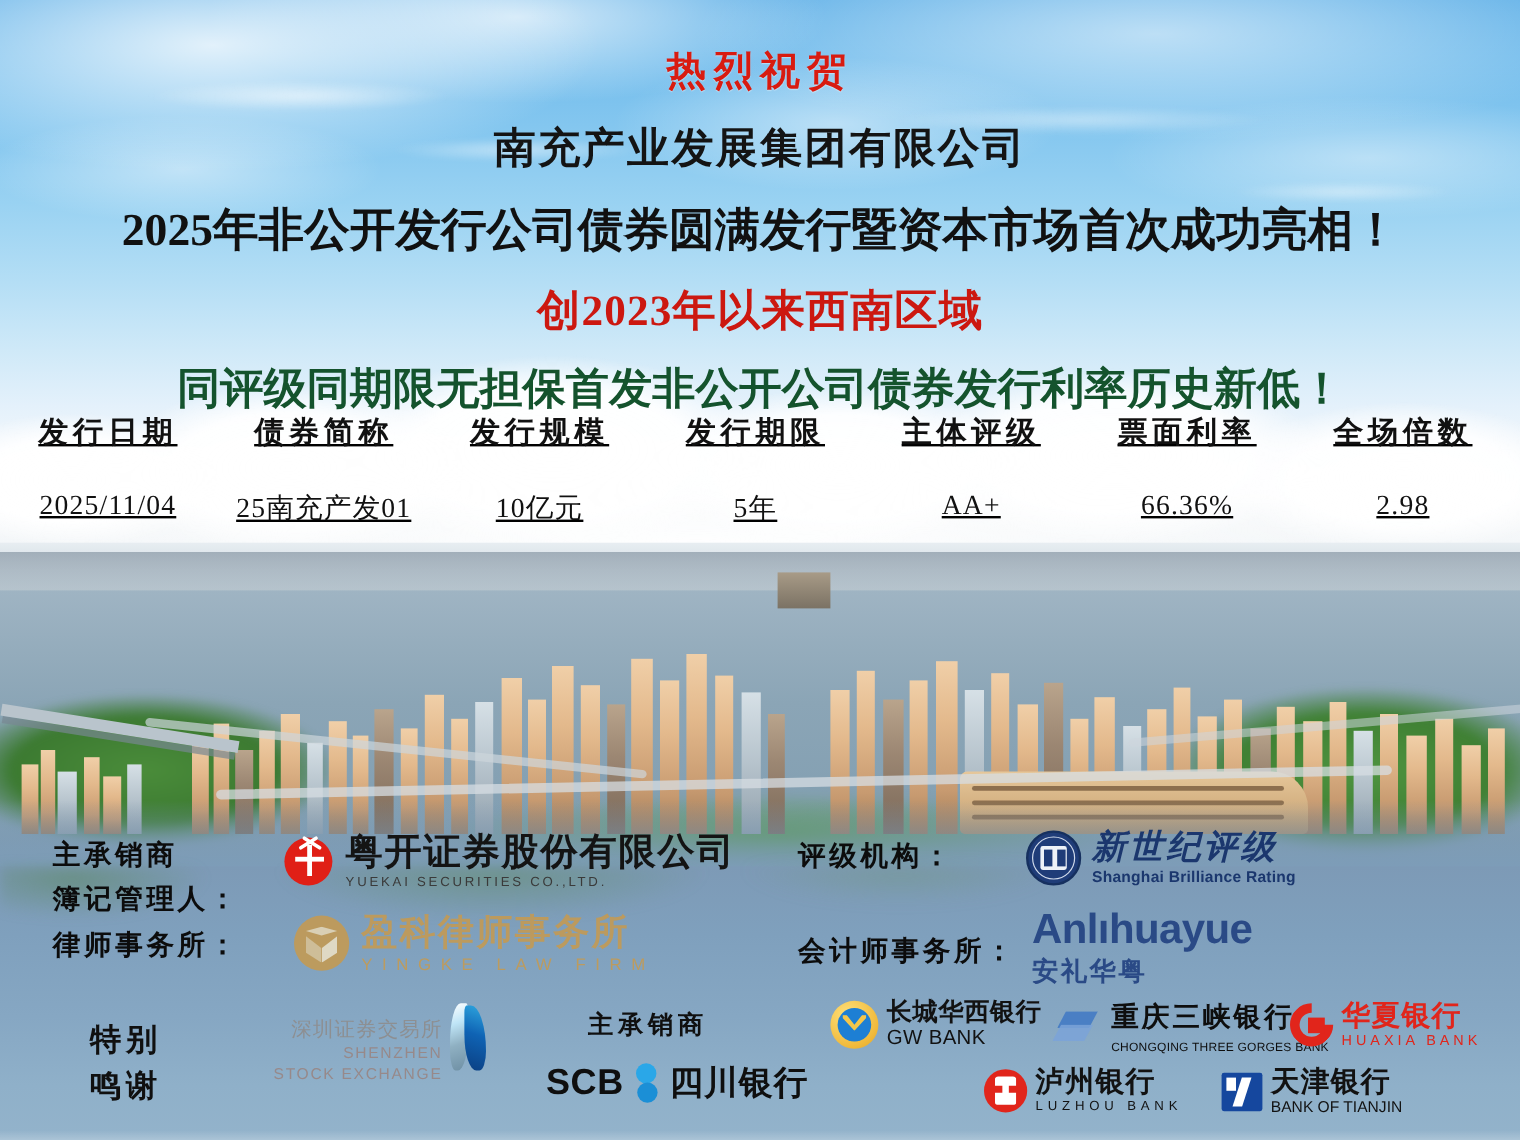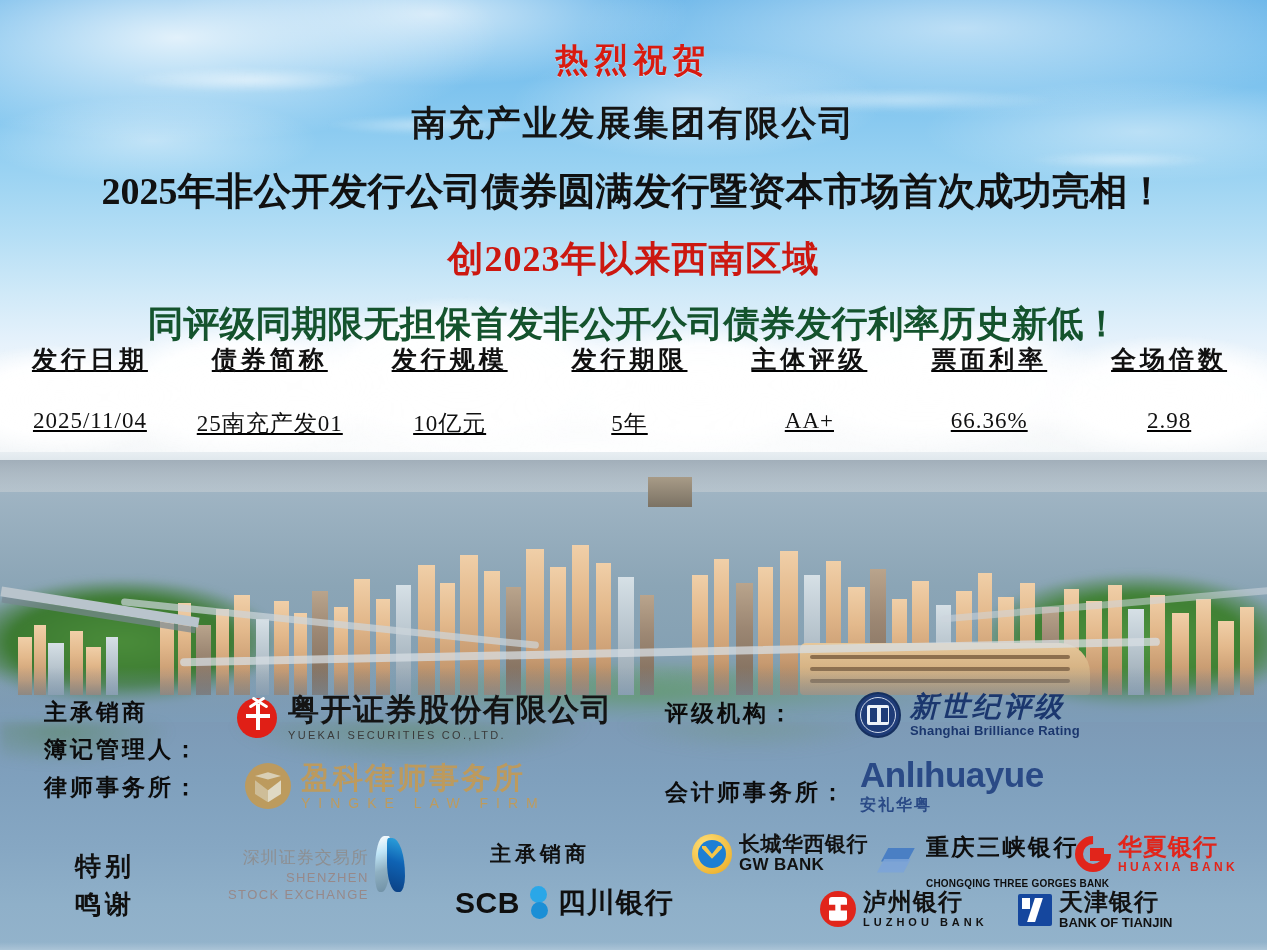--- a/index.html
+++ b/index.html
@@ -332,21 +332,21 @@
   }
 
   
   .logo-alhy{ position:absolute; left:860px; top:757px; display:flex; flex-direction:column; }
   .alhy-en{
     font-family:"Liberation Sans", sans-serif; font-weight:bold;
     font-size:35px; color:#2a4a86; letter-spacing:-.5px; line-height:1;
   }
   .alhy-cn{
     font-family:"Liberation Sans", sans-serif; font-weight:bold;
-    font-size:16px; color:#2a4a86; letter-spacing:2px; margin-top:3px;
+    font-size:22px; color:#2a4a86; letter-spacing:2px; margin-top:3px;
   }
 
   
   .thanks{
     position:absolute; left:75px; top:848px; z-index:20;
     font-family:"Liberation Serif", serif; font-weight:bold;
     font-size:26px; color:#101010; letter-spacing:4px; line-height:1.45;
     text-align:left;
   }
 
@@ -397,21 +397,21 @@
     position:absolute; left:5px; top:17px; width:17px; height:17px;
     border-radius:50%; background:#1b8fd6;
   }
   .scb-cn{
     font-family:"Liberation Sans", sans-serif; font-weight:bold;
     font-size:28px; color:#0f0f0f; letter-spacing:1px;
   }
   .bank{ display:flex; align-items:center; gap:7px; }
   .bank-txt{ display:flex; flex-direction:column; }
   .bank-cn{ font-family:"Liberation Sans", sans-serif; font-weight:bold; line-height:1.05; }
-  .bank-en{ font-family:"Liberation Sans", sans-serif; font-weight:bold; line-height:1.1; }
+  .bank-en{ font-family:"Liberation Sans", sans-serif; font-weight:normal; line-height:1.1; }
 
   
   .logo-gw{ position:absolute; left:692px; top:833px; z-index:20; }
   .gw-mark{ position:relative; width:40px; height:40px; }
   .gw-mark .o{
     position:absolute; inset:0; border-radius:50%;
     background:radial-gradient(circle at 35% 30%, #ffe07a, #f0b93a 70%, #dfa526 100%);
   }
   .gw-mark .i{
     position:absolute; left:6px; top:6px; width:28px; height:28px;
@@ -431,21 +431,21 @@
   .cq-mark .t1{
     position:absolute; left:4px; top:2px; width:34px; height:14px;
     background:#4a7fc4; clip-path:polygon(22% 0,100% 0,78% 100%,0 100%);
   }
   .cq-mark .t2{
     position:absolute; left:0px; top:13px; width:34px; height:14px;
     background:#7ba3d8; clip-path:polygon(22% 0,100% 0,78% 100%,0 100%);
     opacity:.85;
   }
   .cq-cn{ font-family:"Liberation Serif", serif; font-size:23px; color:#0e0e0e; letter-spacing:2.5px; }
-  .cq-en{ font-size:10px; color:#0e0e0e; letter-spacing:.2px; margin-top:18px;}
+  .cq-en{ font-size:10px; color:#0e0e0e; letter-spacing:.2px; margin-top:8px;}
 
   
   .logo-hx{ position:absolute; left:1075px; top:834px; z-index:20; }
   .hx-mark{ position:relative; width:36px; height:36px; }
   .hx-mark .c{
     position:absolute; inset:0; border-radius:50%;
     border:8px solid #e1251b;
     border-right-color:transparent;
     transform:rotate(-45deg);
   }

